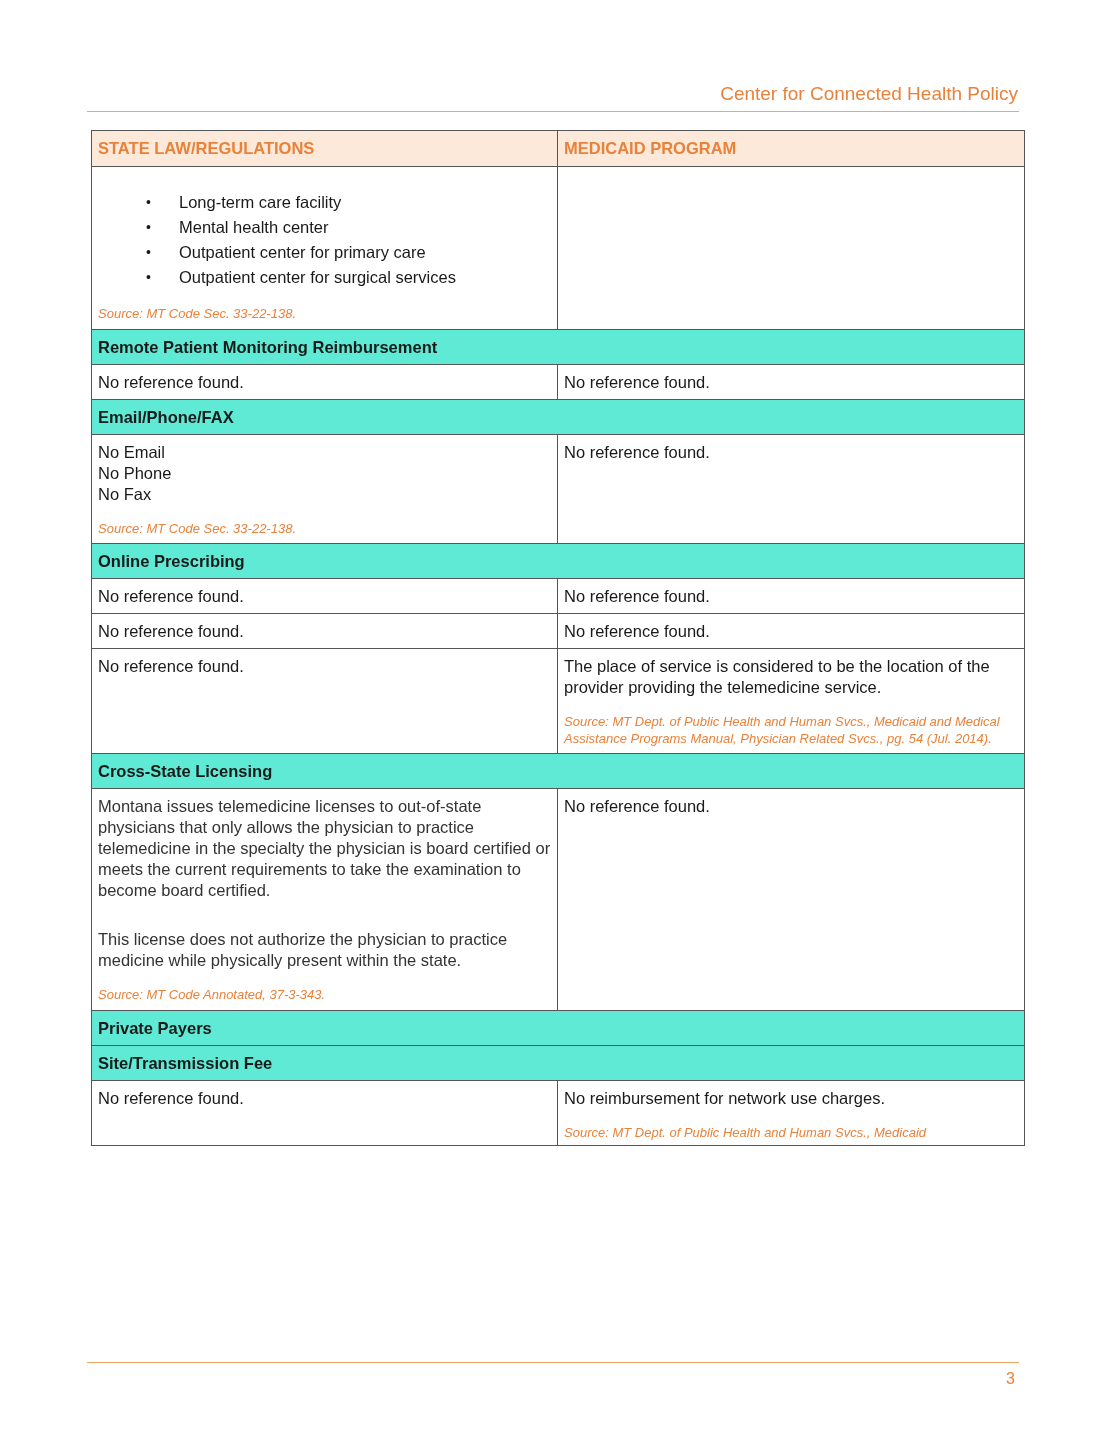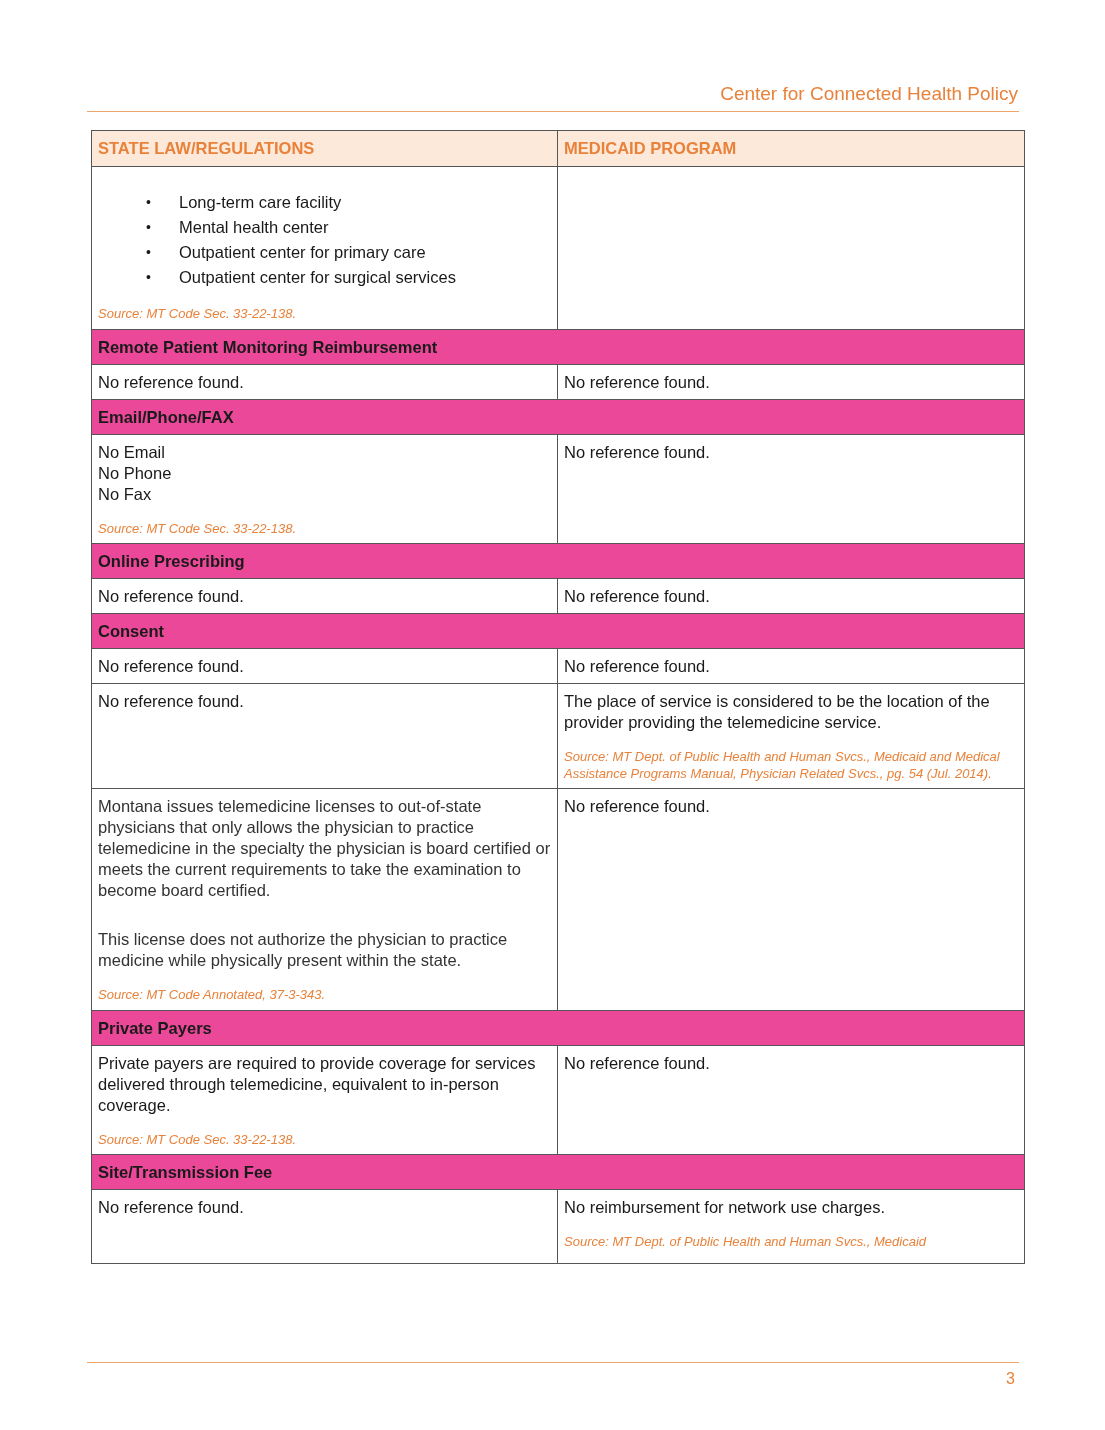--- a/index.html
+++ b/index.html
@@ -8,21 +8,21 @@
     .rule { position: absolute; left: 87px; width: 932px; height: 1px; background: #f0a56a; }
     .rule.top { top: 111px; }
     .rule.bottom { top: 1362px; }
     .page-number { position: absolute; right: 90px; top: 1370px; font-size: 16px; color: #e8823a; }
 
     table.main { position: absolute; left: 91px; top: 130px; width: 933px; border-collapse: collapse; table-layout: fixed; }
     table.main td { border: 1px solid #555; vertical-align: top; padding: 7px 6px 6px 6px; font-size: 16.5px; line-height: 21px; }
     col.c1 { width: 466px; }
     col.c2 { width: 467px; }
     tr.col-head td { background: #fde9d9; color: #e8823a; font-weight: bold; font-size: 16.5px; padding: 7px 6px 7px 6px; margin-top: 13px; }
-    tr.section td { background: #ec4899; font-weight: bold; font-size: 16.5px; padding: 7px 6px 6px 6px; }
+    tr.section td { background: #5eead4; font-weight: bold; font-size: 16.5px; padding: 7px 6px 6px 6px; }
     .src { color: #e8823a; font-weight: normal; font-style: italic; font-size: 13px; line-height: 16.5px; margin-top: 16px; }
     ul.bul { margin: 16px; padding: 0 0 0 65px; list-style: none; }
     ul.bul li { position: relative; line-height: 25px; }
     ul.bul li::before { content: "•"; position: absolute; left: -33px; font-size: 14px; }
     .para + .para { margin-top: 28px; }
     .line { display: block; }
   </style>
 </head>
 <body>
 
@@ -75,62 +75,55 @@
     </tr>
 
     <tr class="section">
       <td colspan="2">Online Prescribing</td>
     </tr>
     <tr>
       <td>No reference found.</td>
       <td>No reference found.</td>
     </tr>
 
-    <tr class="section">
-      <td colspan="2">Consent</td>
-    </tr>
     <tr>
       <td>No reference found.</td>
       <td>No reference found.</td>
     </tr>
 
     <tr>
       <td>No reference found.</td>
       <td>
         <div>The place of service is considered to be the location of the provider providing the telemedicine service.</div>
         <div class="src">Source: MT Dept. of Public Health and Human Svcs., Medicaid and Medical Assistance Programs Manual, Physician Related Svcs., pg. 54 (Jul. 2014).</div>
       </td>
     </tr>
 
+    <tr class="section">
+      <td colspan="2">Cross-State Licensing</td>
+    </tr>
     <tr>
       <td style="color:#333">
         <div class="para">Montana issues telemedicine licenses to out-of-state physicians that only allows the physician to practice telemedicine in the specialty the physician is board certified or meets the current requirements to take the examination to become board certified.</div>
         <div class="para">This license does not authorize the physician to practice medicine while physically present within the state.</div>
         <div class="src">Source: MT Code Annotated, 37-3-343.</div>
       </td>
       <td>No reference found.</td>
     </tr>
 
     <tr class="section">
       <td colspan="2">Private Payers</td>
     </tr>
-    <tr>
-      <td>
-        <div>Private payers are required to provide coverage for services delivered through telemedicine, equivalent to in-person coverage.</div>
-        <div class="src">Source: MT Code Sec. 33-22-138.</div>
-      </td>
-      <td>No reference found.</td>
-    </tr>
 
     <tr class="section">
       <td colspan="2">Site/Transmission Fee</td>
     </tr>
     <tr>
       <td>No reference found.</td>
-      <td style="padding-bottom:12px">
+      <td style="padding-bottom:4px">
         <div>No reimbursement for network use charges.</div>
         <div class="src">Source: MT Dept. of Public Health and Human Svcs., Medicaid</div>
       </td>
     </tr>
   </tbody>
 </table>
 
 <div class="rule bottom"></div>
 <div class="page-number">3</div>
 

